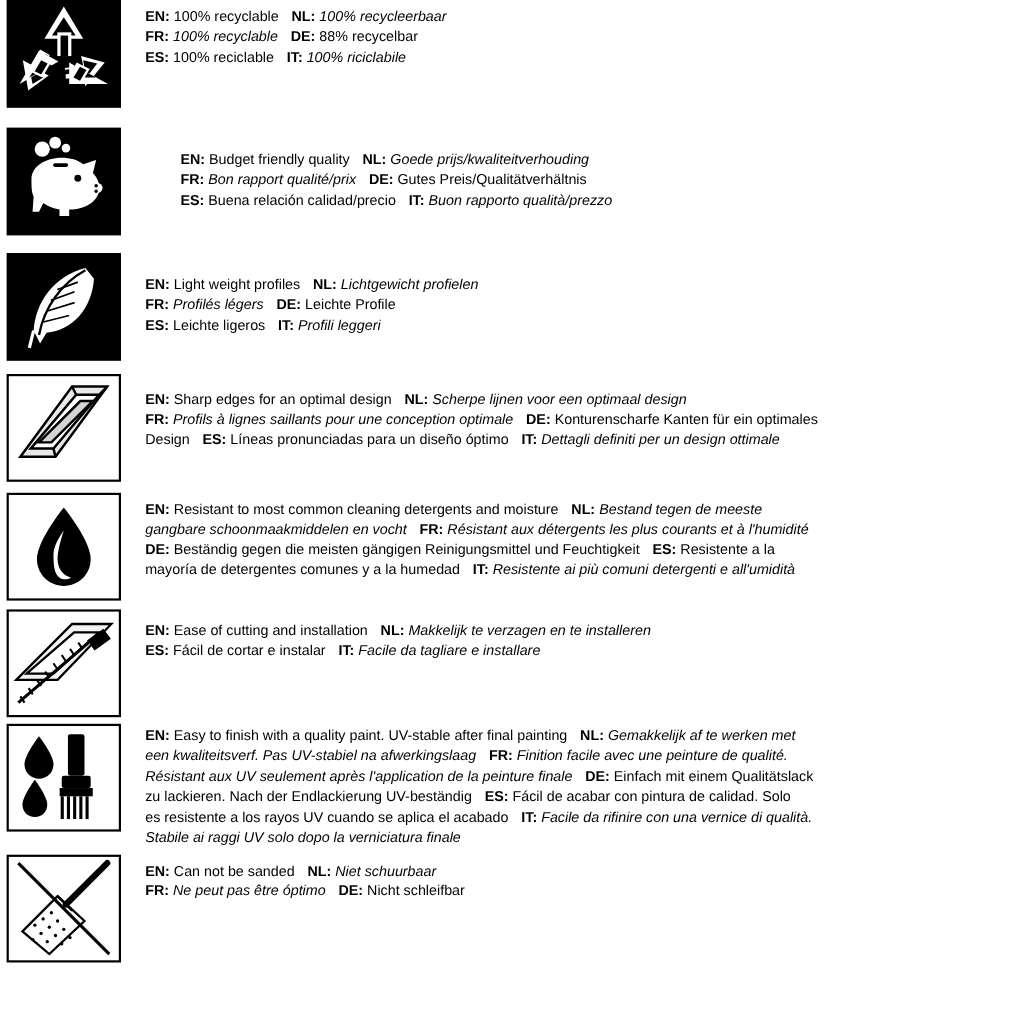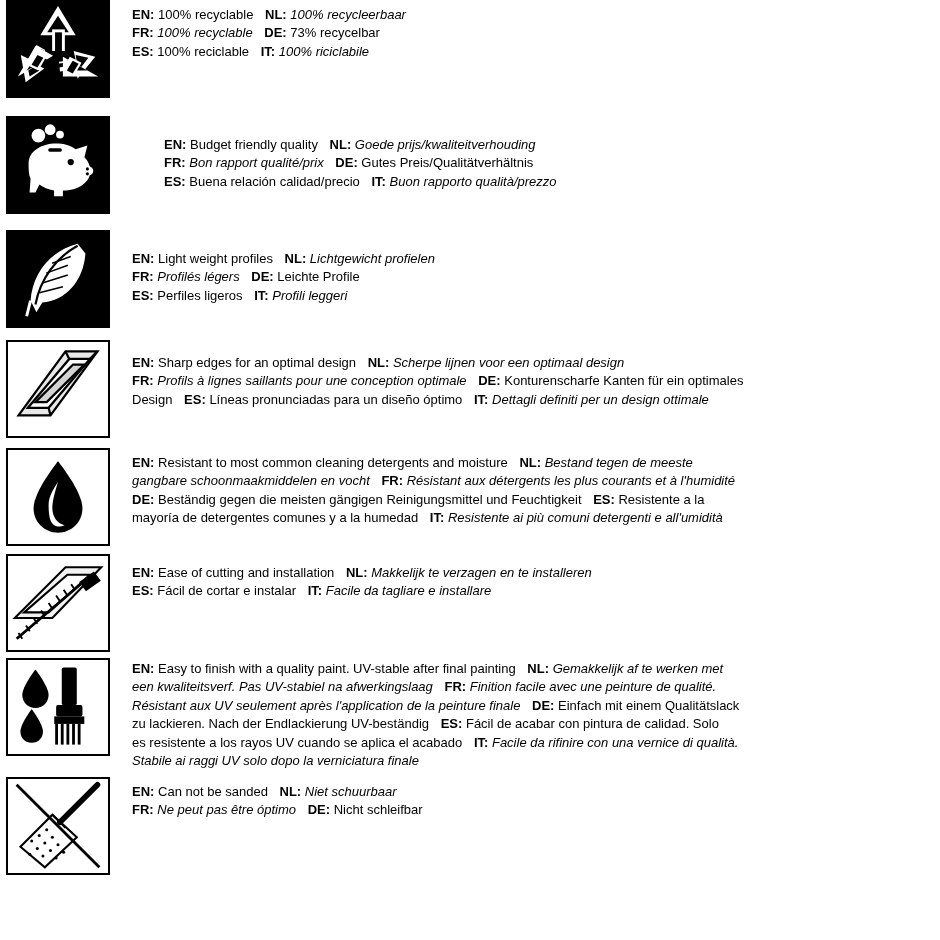--- a/index.html
+++ b/index.html
@@ -120,21 +120,21 @@
       <p>
         <span class="lang">EN:</span>
         <span>100% recyclable</span><span class="sp"></span>
         <span class="lang">NL:</span>
         <span class="it">100% recycleerbaar</span>
       </p>
       <p>
         <span class="lang">FR:</span>
         <span class="it">100% recyclable</span><span class="sp"></span>
         <span class="lang">DE:</span>
-        <span>73% recycelbar</span>
+        <span>88% recycelbar</span>
       </p>
       <p>
         <span class="lang">ES:</span>
         <span>100% reciclable</span><span class="sp"></span>
         <span class="lang">IT:</span>
         <span class="it">100% riciclabile</span>
       </p>
     </div>
   </div>
 
@@ -195,21 +195,21 @@
         <span class="it">Lichtgewicht profielen</span>
       </p>
       <p>
         <span class="lang">FR:</span>
         <span class="it">Profilés légers</span><span class="sp"></span>
         <span class="lang">DE:</span>
         <span>Leichte Profile</span>
       </p>
       <p>
         <span class="lang">ES:</span>
-        <span>Perfiles ligeros</span><span class="sp"></span>
+        <span>Leichte ligeros</span><span class="sp"></span>
         <span class="lang">IT:</span>
         <span class="it">Profili leggeri</span>
       </p>
     </div>
   </div>
 
   <div class="row row-4">
     <div class="icon-box outlined">
       <svg viewBox="0 0 100 100" aria-hidden="true">
         <g fill="none" stroke="#000000" stroke-width="2.4">

